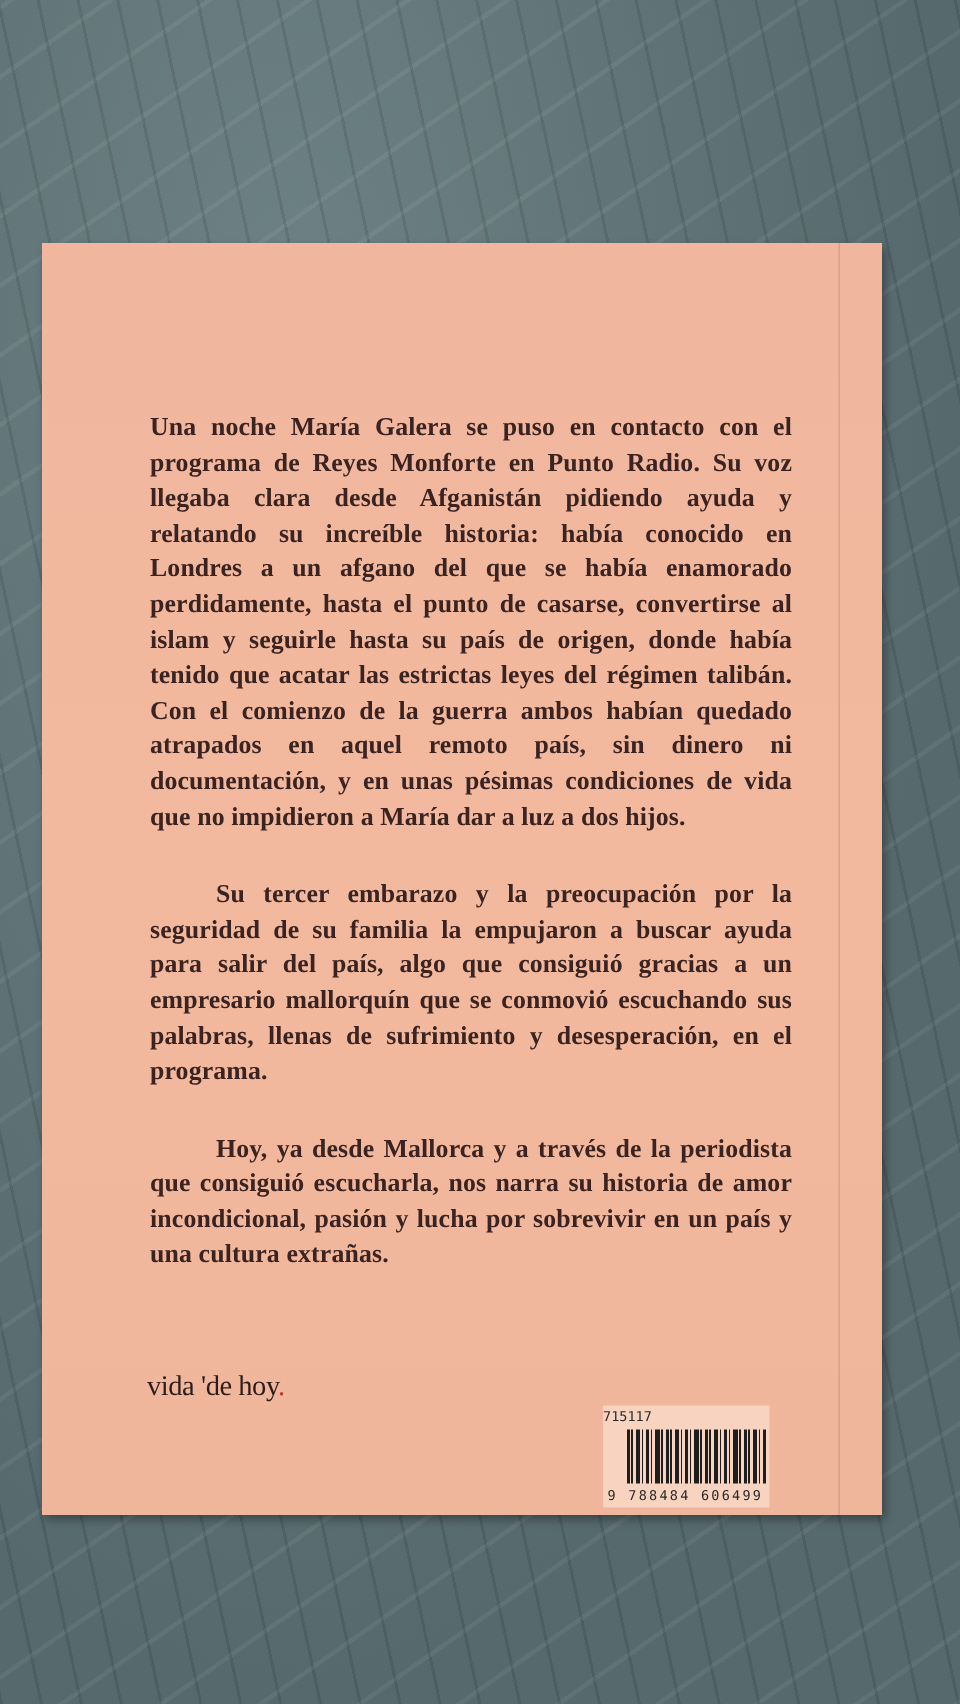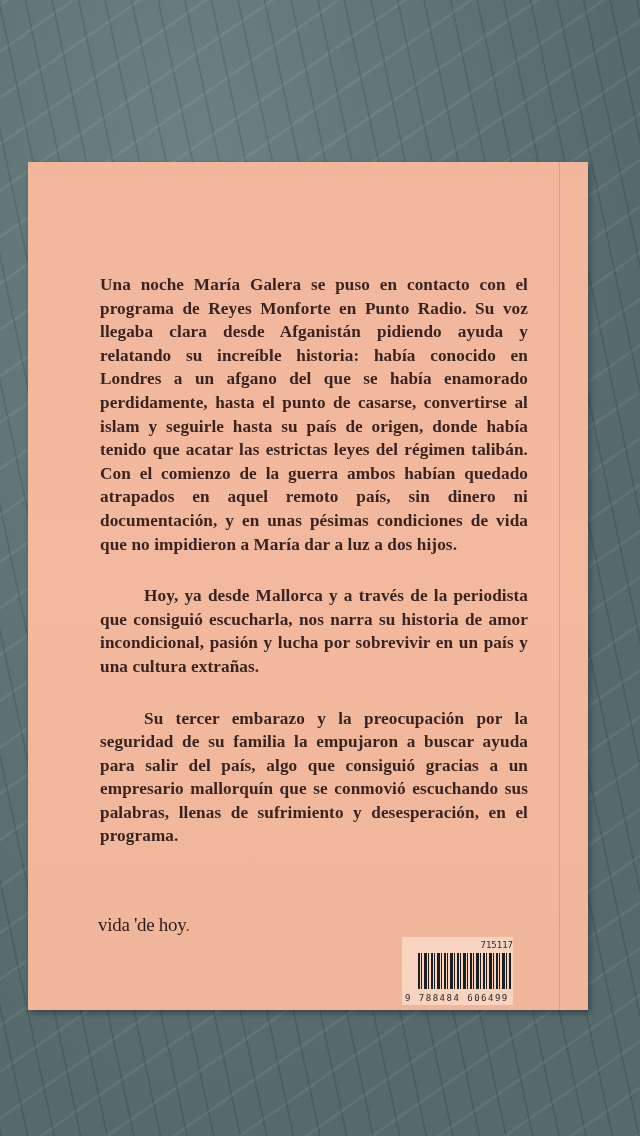--- a/index.html
+++ b/index.html
@@ -32,43 +32,43 @@
     .publisher {
       position: absolute; left: 70px; top: 752px;
       font-size: 19px; color: #2e1c1a; letter-spacing: -0.3px;
     }
     .publisher .dot { color: #c0392b; }
     .barcode-box {
       position: absolute; left: 374px; top: 775px; width: 111px; height: 68px;
       background: #f8d3c0;
     }
     .barcode-top {
-      position: absolute; top: 3px; left: 0; right: 0; text-align: right;
+      position: absolute; top: 3px; left: 0; right: 0; text-align: left;
       font-family: "DejaVu Sans Mono", monospace; font-size: 9px; color: #2a2a2a;
     }
     .bars {
       position: absolute; left: 16px; top: 16px; width: 94px; height: 36px;
       background: repeating-linear-gradient(90deg,
         #1e1e1e 0 2px, transparent 2px 3px, #1e1e1e 3px 4px, transparent 4px 6px,
         #1e1e1e 6px 9px, transparent 9px 10px, #1e1e1e 10px 11px, transparent 11px 13px);
     }
     .barcode-num {
       position: absolute; left: 3px; bottom: 2px;
       font-family: "DejaVu Sans Mono", monospace; font-size: 9px; color: #2a2a2a;
       letter-spacing: 1.5px;
     }
   </style>
 </head>
 <body>
 
 <div class="book">
   <div class="blurb">
     <p>Una noche María Galera se puso en contacto con el programa de Reyes Monforte en Punto Radio. Su voz llegaba clara desde Afganistán pidiendo ayuda y relatando su increíble historia: había conocido en Londres a un afgano del que se había enamorado perdidamente, hasta el punto de casarse, convertirse al islam y seguirle hasta su país de origen, donde había tenido que acatar las estrictas leyes del régimen talibán. Con el comienzo de la guerra ambos habían quedado atrapados en aquel remoto país, sin dinero ni documentación, y en unas pésimas condiciones de vida que no impidieron a María dar a luz a dos hijos.</p>
+    <p class="indent">Su tercer embarazo y la preocupación por la seguridad de su familia la empujaron a buscar ayuda para salir del país, algo que consiguió gracias a un empresario mallorquín que se conmovió escuchando sus palabras, llenas de sufrimiento y desesperación, en el programa.</p>
     <p class="indent">Hoy, ya desde Mallorca y a través de la periodista que consiguió escucharla, nos narra su historia de amor incondicional, pasión y lucha por sobrevivir en un país y una cultura extrañas.</p>
-    <p class="indent">Su tercer embarazo y la preocupación por la seguridad de su familia la empujaron a buscar ayuda para salir del país, algo que consiguió gracias a un empresario mallorquín que se conmovió escuchando sus palabras, llenas de sufrimiento y desesperación, en el programa.</p>
   </div>
 
   <div class="publisher">
     <span>vida 'de hoy</span><span class="dot">.</span>
   </div>
 
   <div class="barcode-box">
     <div class="barcode-top">715117</div>
     <div class="bars"></div>
     <div class="barcode-num">9 788484 606499</div>

